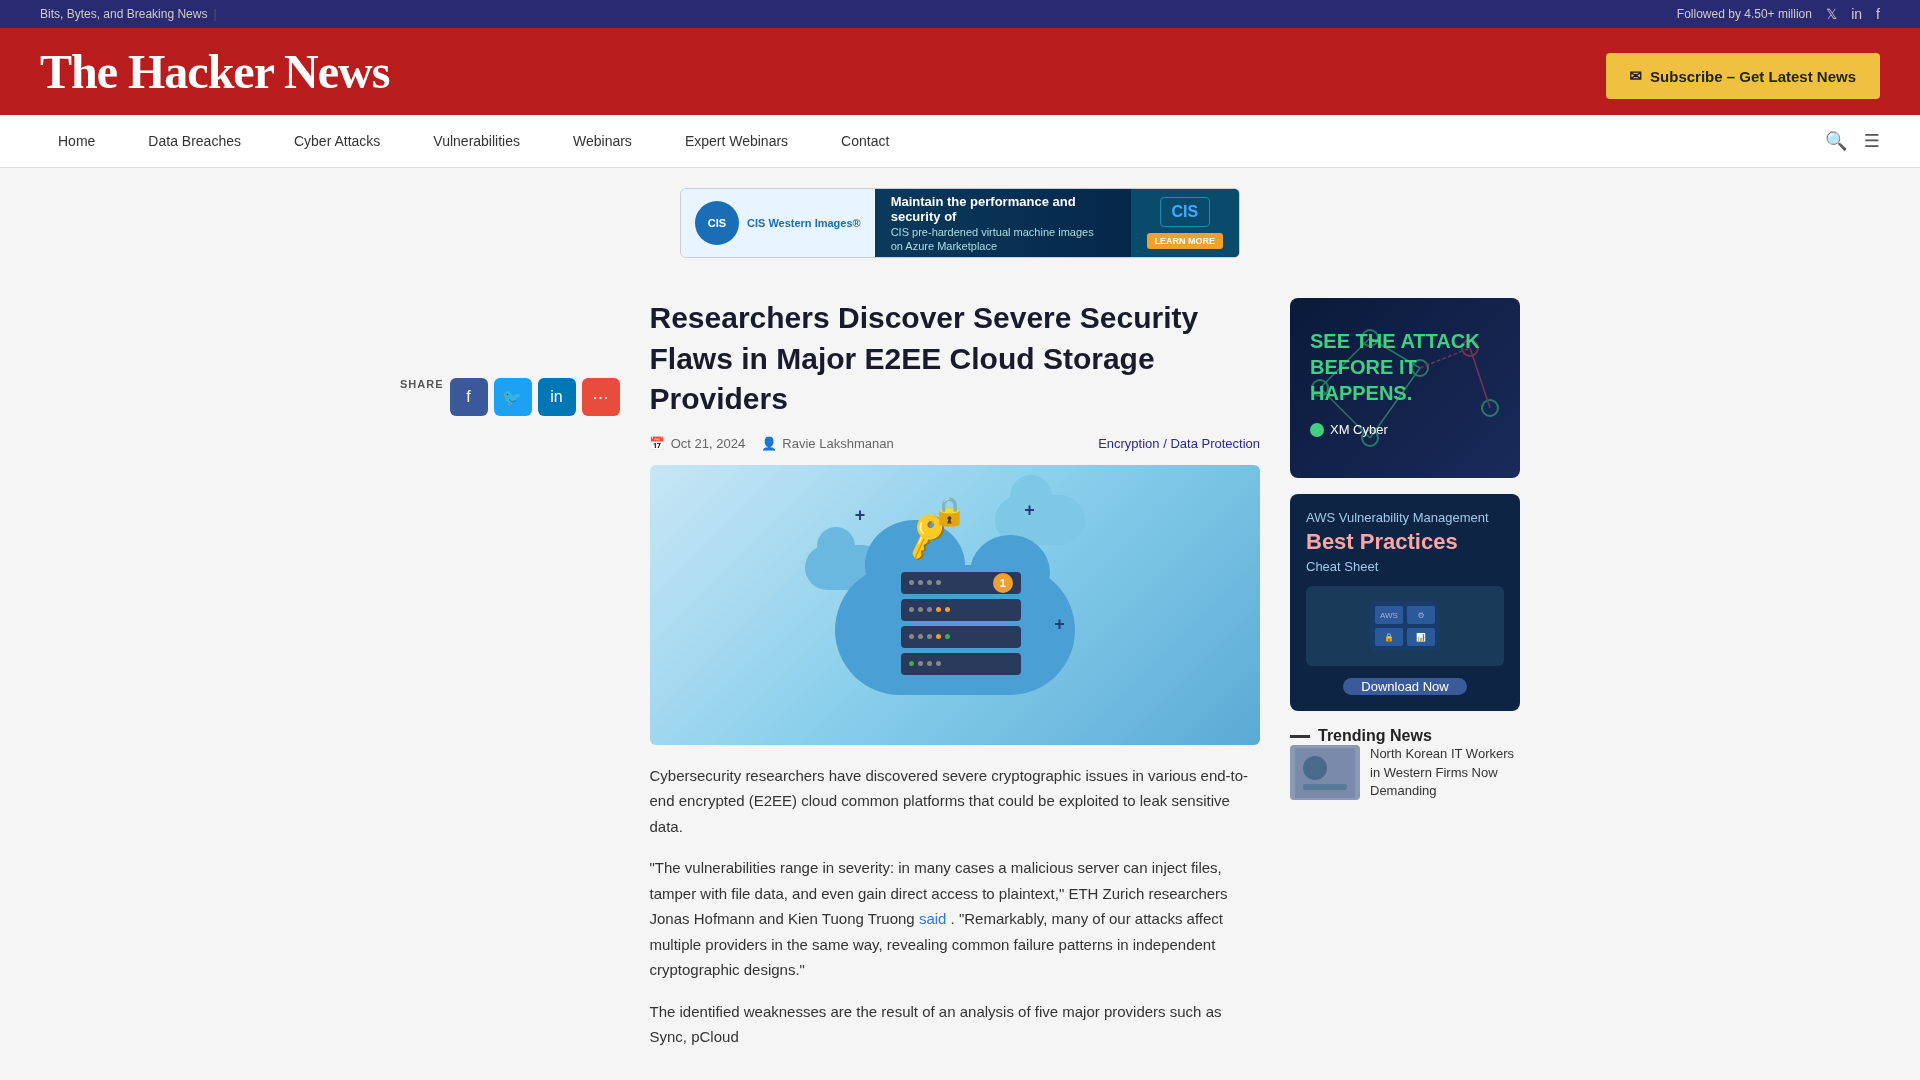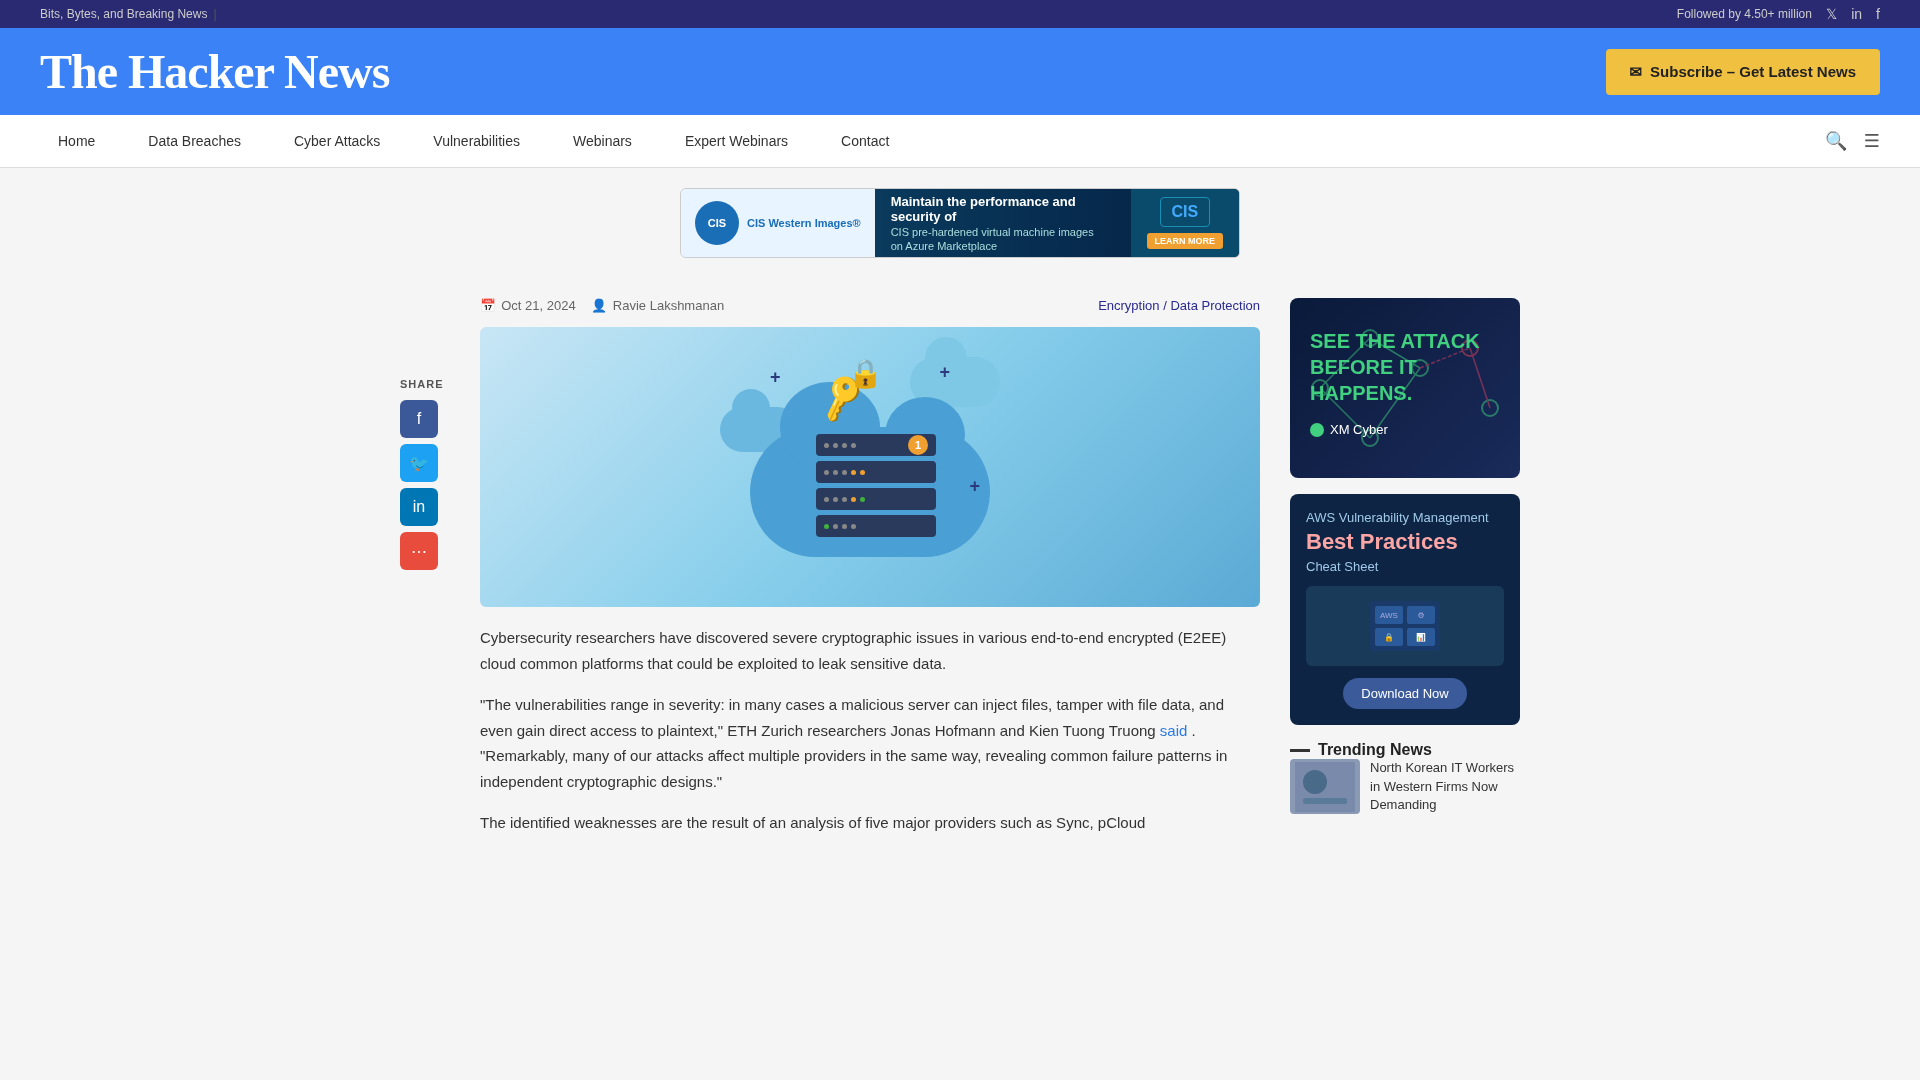--- a/index.html
+++ b/index.html
@@ -17,25 +17,25 @@
     }
     .top-bar-left { display: flex; gap: 6px; }
     .top-bar-right { display: flex; align-items: center; gap: 14px; }
     .top-bar .tagline { color: #ccc; font-size: 12px; }
     .top-bar .separator { color: #555; }
     .top-bar .social-icon { color: #ccc; font-size: 14px; cursor: pointer; }
     .top-bar .followers { color: #ccc; font-size: 12px; }
 
     
     .header {
-      background: #3b82f6;
+      background: #b91c1c;
       padding: 16px 40px;
       display: flex;
       justify-content: space-between;
-      align-items: center;
+      align-items: flex-end;
     }
     .site-title {
       color: white;
       font-size: 48px;
       font-weight: bold;
       font-family: Georgia, serif;
       letter-spacing: -1px;
     }
     .subscribe-btn {
       background: #f0c040;
@@ -147,21 +147,21 @@
       max-width: 1200px;
       margin: 0 auto;
       padding: 20px 40px;
       display: flex;
       gap: 30px;
     }
 
     
     .share-sidebar {
       display: flex;
-      flex-direction: column;
+      flex-direction: row;
       align-items: flex-start;
       gap: 6px;
       padding-top: 80px;
       min-width: 50px;
     }
     .share-label {
       font-size: 11px;
       font-weight: bold;
       color: #555;
       letter-spacing: 1px;
@@ -413,21 +413,21 @@
       align-items: center;
       justify-content: center;
       margin-bottom: 12px;
       font-size: 28px;
     }
     .wiz-btn {
       background: #3a5a9a;
       color: white;
       border: none;
       border-radius: 20px;
-      padding: 8px 18px;
+      padding: 1px 18px;
       font-size: 13px;
       cursor: pointer;
       display: block;
       margin: 0 auto;
     }
 
     
     .trending-section {
       margin-top: 10px;
     }
@@ -517,20 +517,21 @@
 
   <div class="share-sidebar">
     <div class="share-label">SHARE</div>
     <button class="share-btn share-btn-fb">f</button>
     <button class="share-btn share-btn-tw">🐦</button>
     <button class="share-btn share-btn-li">in</button>
     <button class="share-btn share-btn-more">⋯</button>
   </div>
 
   <article class="article">
+    <h1 class="article-title">Researchers Discover Severe Security Flaws in Major E2EE Cloud Storage Providers</h1>
     <div class="article-meta">
       <div class="article-meta-left">
         <div class="article-date">
           <span>📅</span>
           <span>Oct 21, 2024</span>
         </div>
         <div class="article-author">
           <span>👤</span>
           <span>Ravie Lakshmanan</span>
         </div>

